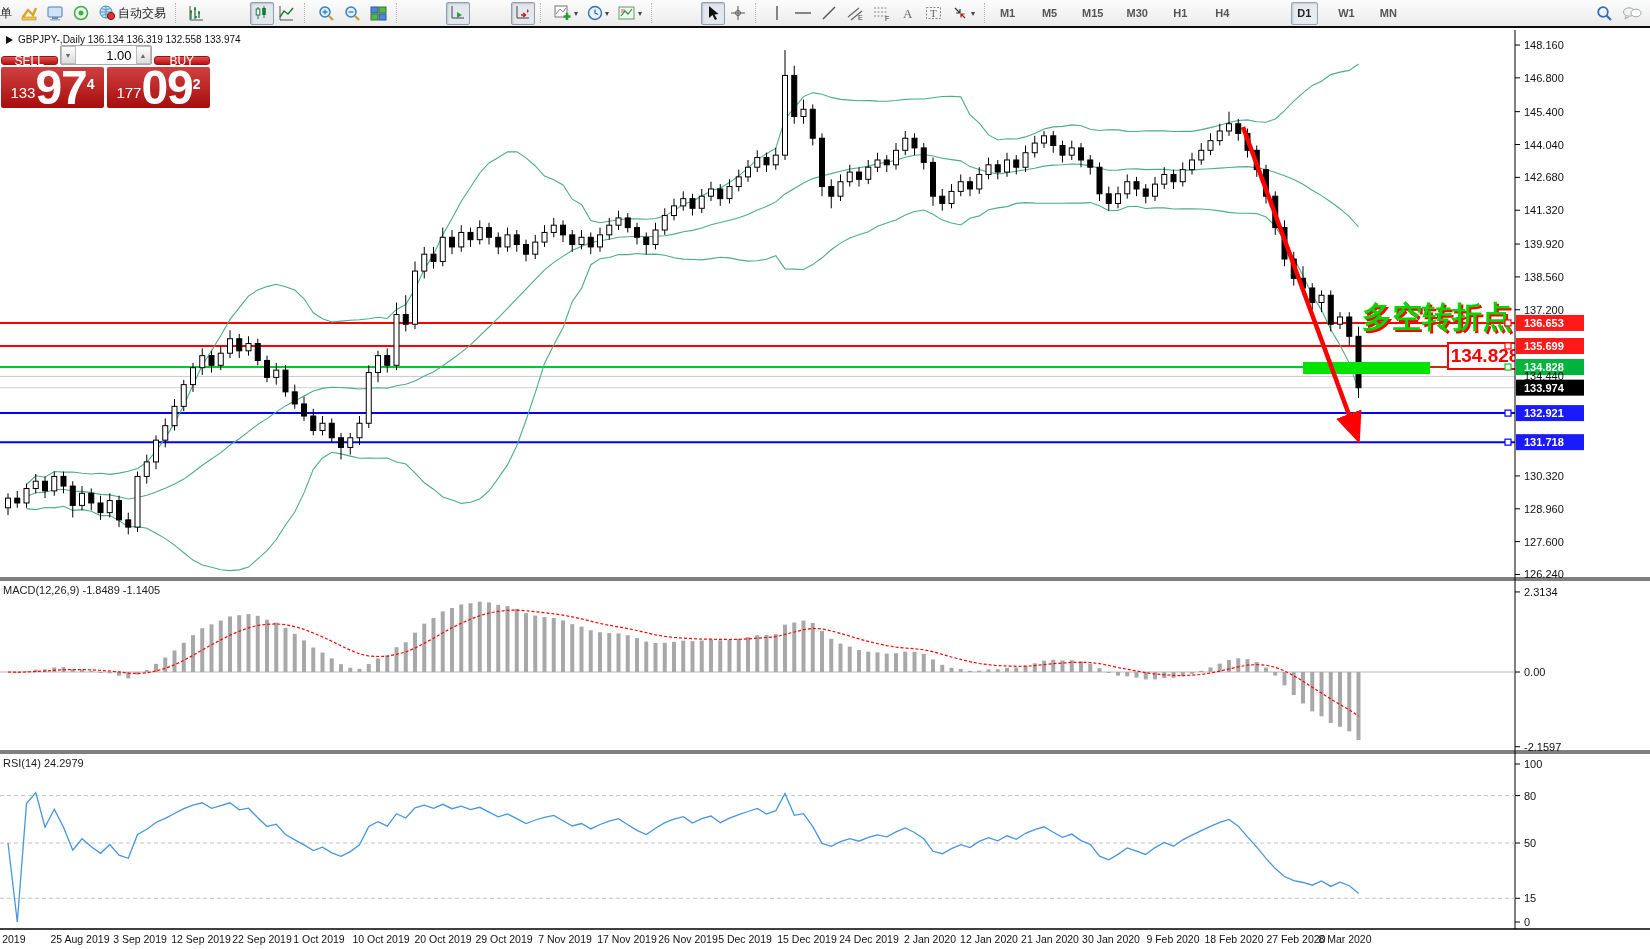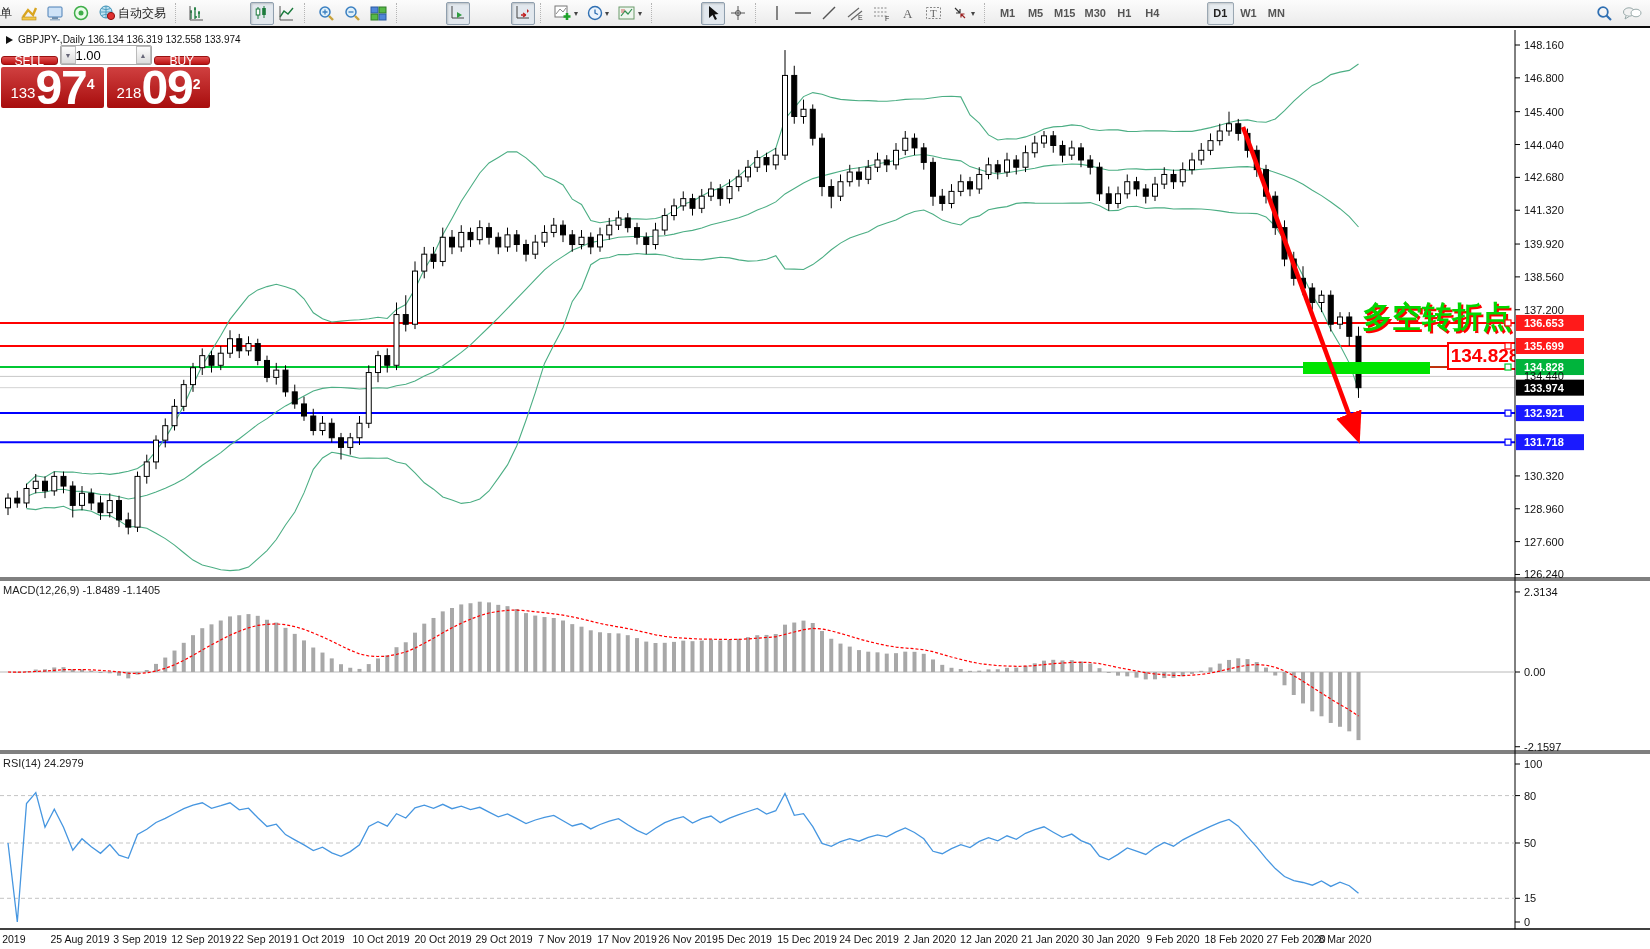--- a/index.html
+++ b/index.html
@@ -34,21 +34,21 @@
                border-bottom:4px solid transparent; }
   
   .trade-panel { position:absolute; top:15px; left:1px; width:209px; z-index:6; font-family:"Liberation Sans",sans-serif; }
   .tp-row1 { display:flex; height:20px; gap:2px; }
   .tp-sell-btn,.tp-buy-btn { width:67px; background:linear-gradient(#e25050,#bb1111);
         color:#fff; font-size:12px; display:flex; align-items:center; justify-content:center;
         border-radius:3px; border:1px solid #991111;margin-top:11px; }
   .tp-stepper { flex:1; display:flex; border:1px solid #aaa; background:#fff; border-radius:2px; }
   .tp-step { width:15px; background:linear-gradient(#fdfdfd,#dcdcdc); border:1px solid #bbb;
              font-size:7px; color:#667; display:flex; align-items:center; justify-content:center; }
-  .tp-vol { flex:1; border:none; text-align:left; font-size:13px; padding-right:4px; width:60px; outline:none; }
+  .tp-vol { flex:1; border:none; text-align:right; font-size:13px; padding-right:4px; width:60px; outline:none; }
   .tp-row2 { display:flex; height:41px; margin-top:2px; gap:3px; }
   .tp-price { flex:1; background:linear-gradient(#d04040,#a80d0d);
               color:#fff; display:flex; align-items:flex-end; justify-content:center;
               padding-bottom:2px; border-radius:2px; }
   .tp-small { font-size:15px; line-height:26px; }
   .tp-big { font-size:48px; font-weight:bold; line-height:36px; letter-spacing:-1px; }
   .tp-sup { font-size:14px; font-weight:bold; line-height:30px; align-self:flex-start; margin-top:2px; }
 </style>
 </head>
 <body>
@@ -257,21 +257,21 @@
     <span class="ico">
       <svg width="17" height="16">
           <path d="M3 3 l5 5 m0 -4 v4 h-4" stroke="#333" fill="none" stroke-width="1.2"></path>
           <path d="M13 13 l-4 -4 m0 3.5 v-3.5 h3.5" stroke="#9a2020" fill="none" stroke-width="1.2"></path>
         </svg></span>
     <span class="drop">▾</span>
   </div>
 
   <div class="tb-sep"></div>
 
-  <div id="tf-group" style="display:flex;gap:1px;">
+  <div id="tf-group" style="display:flex;gap:15px;">
       <div class="tb-btn tf-btn">M1</div>
       <div class="tb-btn tf-btn">M5</div>
       <div class="tb-btn tf-btn">M15</div>
       <div class="tb-btn tf-btn">M30</div>
       <div class="tb-btn tf-btn">H1</div>
       <div class="tb-btn tf-btn">H4</div>
       <div class="tb-btn tf-btn active">D1</div>
       <div class="tb-btn tf-btn">W1</div>
       <div class="tb-btn tf-btn">MN</div>
     </div>
@@ -876,19 +876,19 @@
       </div>
       <div class="tp-buy-btn">BUY</div>
     </div>
     <div class="tp-row2">
       <div class="tp-price">
         <span class="tp-small">133</span>
           <span class="tp-big">97</span>
           <span class="tp-sup">4</span>
       </div>
       <div class="tp-price">
-        <span class="tp-small">218</span>
+        <span class="tp-small">177</span>
           <span class="tp-big">09</span>
           <span class="tp-sup">2</span>
       </div>
     </div>
   </div>
 </div>
 
 </body></html>

